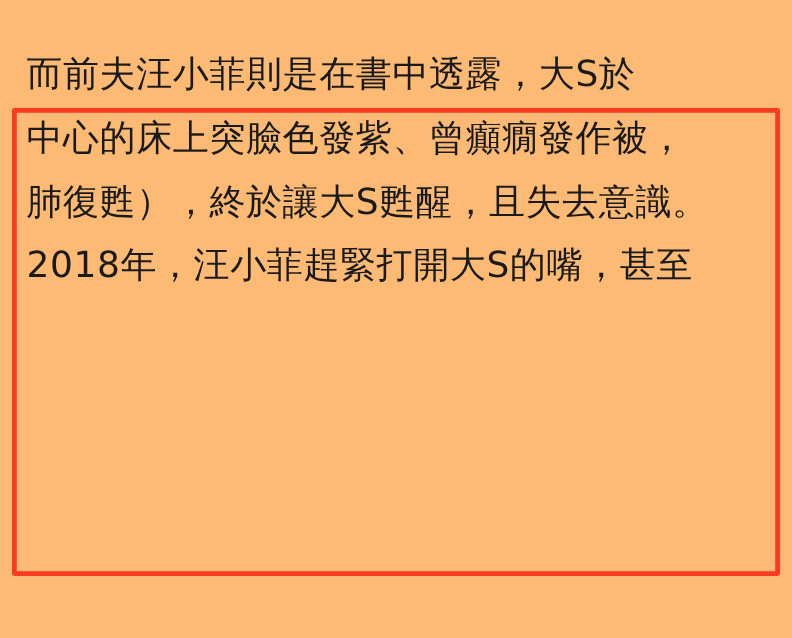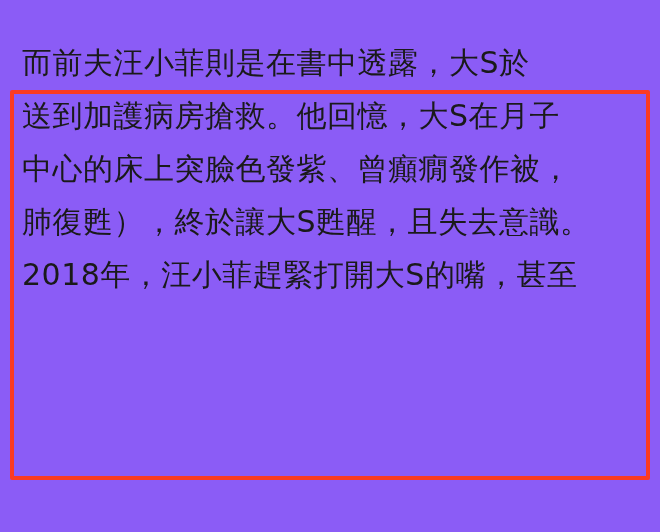--- a/index.html
+++ b/index.html
@@ -10,21 +10,21 @@
     width: 660px;
     height: 532px;
     background: #ffffff;
     font-family: "DejaVu Sans", sans-serif;
     overflow: hidden;
   }
   #page {
     position: relative;
     width: 660px;
     height: 532px;
-    background: #8b5cf6;
+    background: #fdba74;
     box-sizing: border-box;
     padding-left: 27px;
   }
   .article-body {
     position: absolute;
     left: 0;
     top: 0;
     width: 660px;
     padding: 36px 22px 0 22px;
     box-sizing: border-box;
@@ -49,21 +49,20 @@
     border-radius: 2px;
   }
 </style>
 </head>
 <body>
 
 <div id="page">
 
   <div class="article-body">
     <div class="text-line">而前夫汪小菲則是在書中透露，大S於</div>
-    <div class="text-line">送到加護病房搶救。他回憶，大S在月子</div>
     <div class="text-line">中心的床上突臉色發紫、曾癲癇發作被，</div>
     <div class="text-line">肺復甦），終於讓大S甦醒，且失去意識。</div>
     <div class="text-line">2018年，汪小菲趕緊打開大S的嘴，甚至</div>
   </div>
 
   <div class="highlight-box" style="border-color: rgb(251, 59, 33);"></div>
 
 </div>
 
 </body></html>

